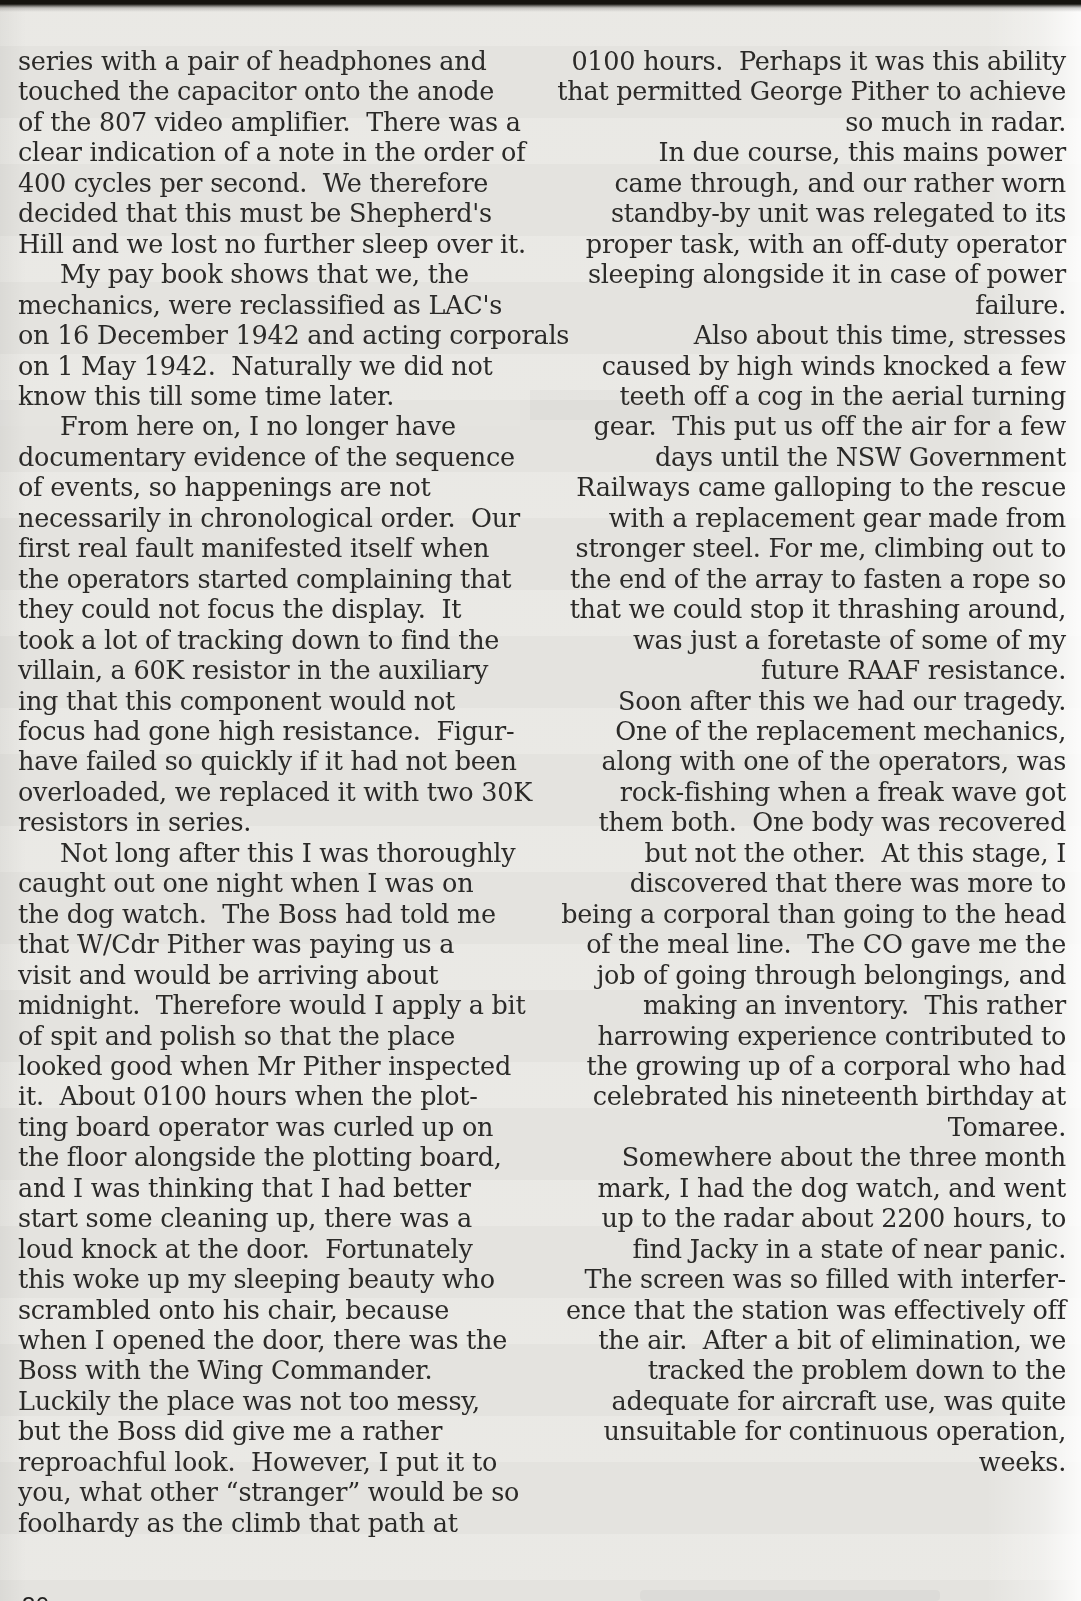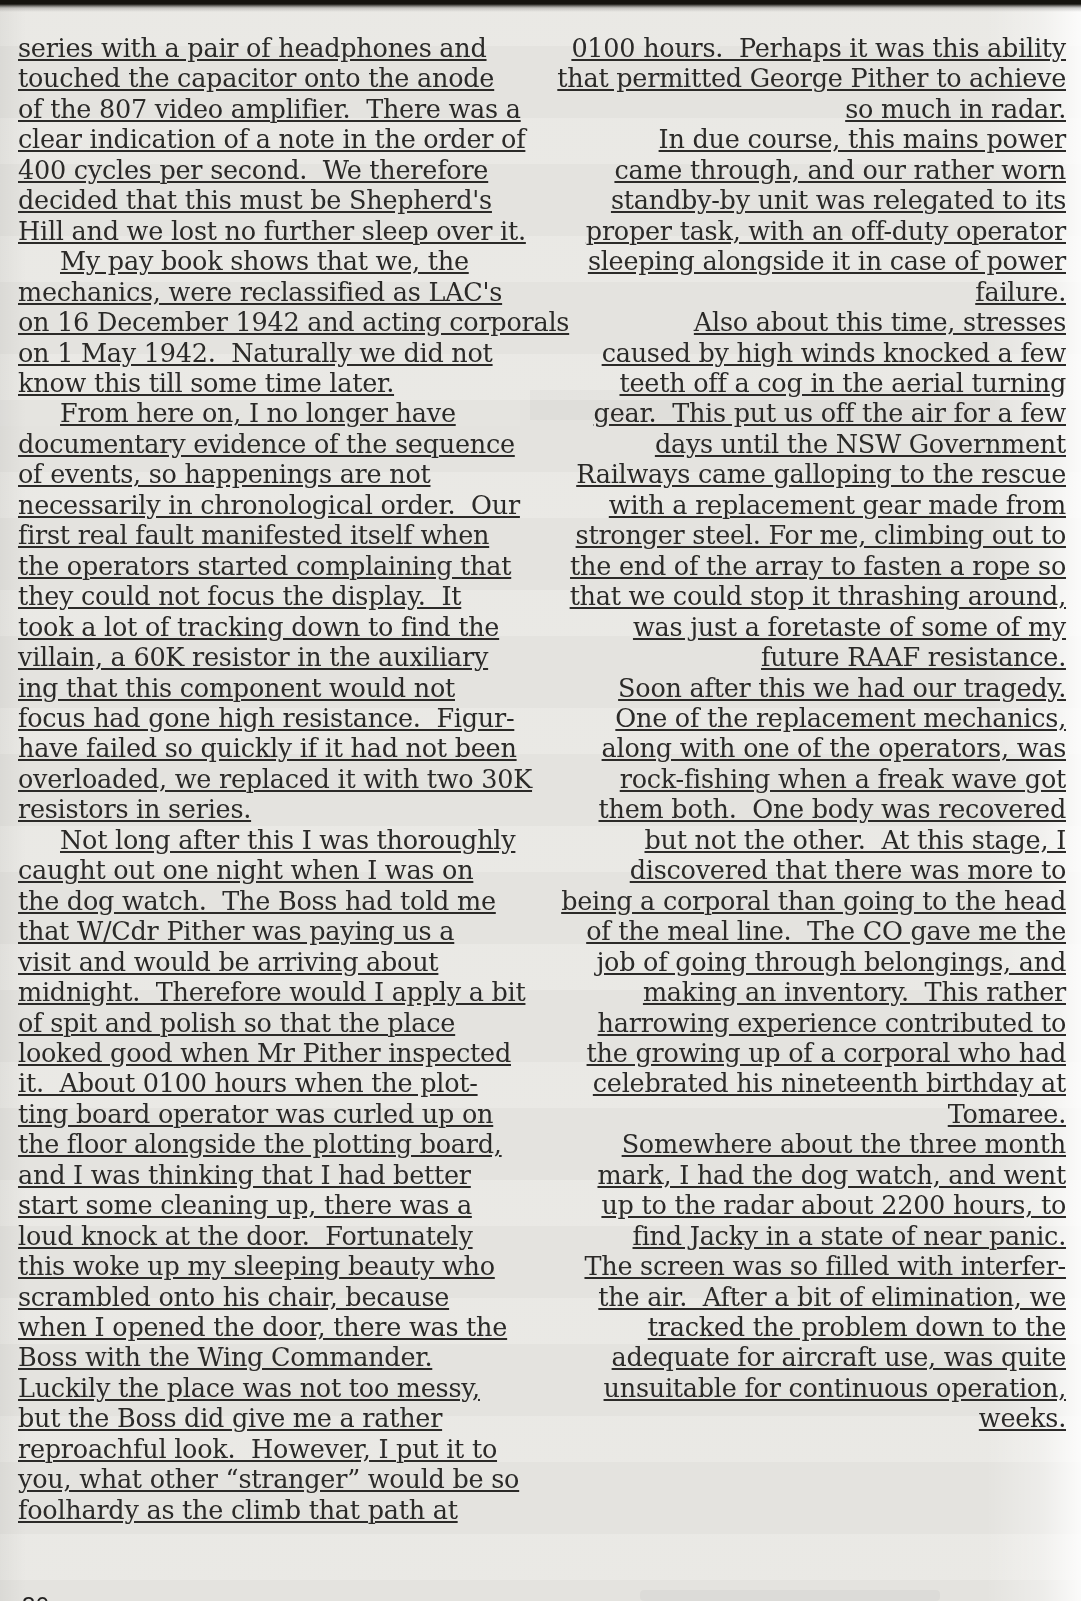--- a/index.html
+++ b/index.html
@@ -25,26 +25,25 @@
     left: 0; top: 0;
     width: 100%; height: 12px;
     background: linear-gradient(180deg,
       #14130e 0px, #14130e 4px,
       rgba(22,21,16,0.55) 6px,
       rgba(22,21,16,0.18) 8px,
       rgba(22,21,16,0.0) 12px);
   }
   .column {
     position: absolute;
-    top: 33px;
+    top: 46px;
     color: #2b2a28;
     font-size: 25.5px;
     line-height: 30.45px;
     letter-spacing: -0.25px;
-    text-decoration: underline;
   }
   .column .line {
     white-space: pre;
   }
   .column .line.indent {
     padding-left: 42px;
   }
   #col-left  { left: 18px;  width: 506px; }
   #col-right { left: 554px; width: 512px; text-align: right; }
   .page-number {
@@ -173,20 +172,21 @@
       <div class="line">making an inventory.  This rather</div>
       <div class="line">harrowing experience contributed to</div>
       <div class="line">the growing up of a corporal who had</div>
       <div class="line">celebrated his nineteenth birthday at</div>
       <div class="line">Tomaree.</div>
       <div class="line indent">Somewhere about the three month</div>
       <div class="line">mark, I had the dog watch, and went</div>
       <div class="line">up to the radar about 2200 hours, to</div>
       <div class="line">find Jacky in a state of near panic.</div>
       <div class="line">The screen was so filled with interfer-</div>
+      <div class="line">ence that the station was effectively off</div>
       <div class="line">the air.  After a bit of elimination, we</div>
       <div class="line">tracked the problem down to the</div>
       <div class="line">adequate for aircraft use, was quite</div>
       <div class="line">unsuitable for continuous operation,</div>
       <div class="line">weeks.</div>
     </div>
 
   <div class="page-number">30</div>
 </div>
 

